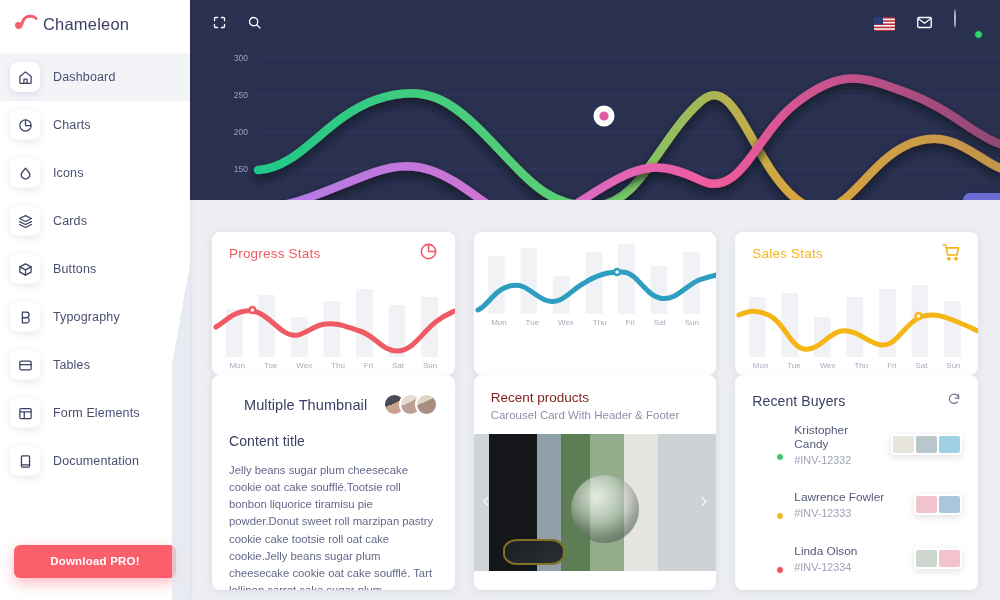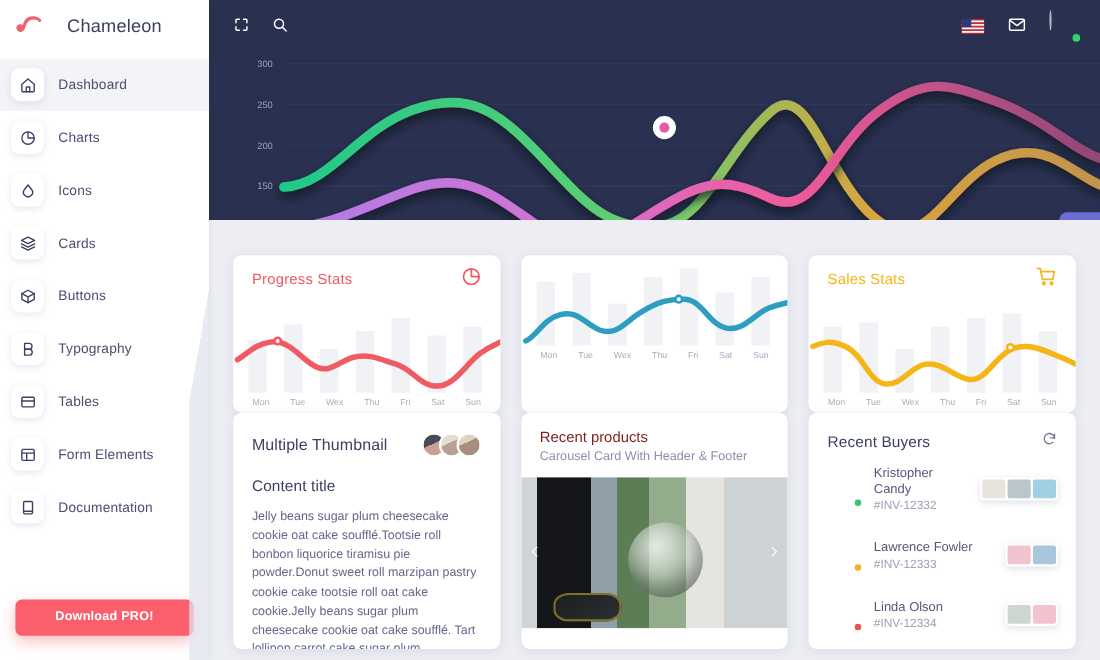--- a/index.html
+++ b/index.html
@@ -18,21 +18,21 @@
     background:#ffffff;
     position:relative; z-index:5;
     display:flex; flex-direction:column;
     box-shadow:1px 0 4px rgba(40,45,80,.07);
   }
   .sidebar::after{
     content:""; position:absolute; right:0; top:0; bottom:0; width:18px;
     background:linear-gradient(100deg,transparent 52%,rgba(225,228,238,.75) 52%);
     pointer-events:none;
   }
-  .brand { height:48px; display:flex; align-items:center; padding:0 0 0 14px; gap:21px; }
+  .brand { height:48px; display:flex; align-items:center; padding:0 0 0 14px; gap:3px; }
   .logo { width:26px; height:26px; flex:0 0 26px; position:relative; }
   .brand-name { font-size:16.5px; color:#3b4063; letter-spacing:.2px; }
 
   .nav { margin-top:5px; flex:1 1 auto; }
   .nav-item{
     display:flex; align-items:center; gap:13px;
     height:48px; padding-left:10px;
     cursor:pointer; position:relative;
   }
   .nav-item.active{ background:#f3f4f8; }
@@ -109,21 +109,21 @@
   }
   .stat-title{ font-size:13.5px; letter-spacing:.2px; }
   .stat-body{ position:relative; height:100px; }
   .stat-days{
     position:absolute; left:0; right:0; bottom:5px;
     display:flex; justify-content:space-around;
     font-size:8px; color:#a7abbd; padding:0 8px;
   }
 
   
-  .tn-head{ display:flex; align-items:center; padding:18px 17px 0 17px; gap:8px; }
+  .tn-head{ display:flex; align-items:center; padding:18px 17px 0 32px; gap:8px; }
   .tn-title{ font-size:14.5px; color:#3b4063; letter-spacing:.1px; }
   .tn-avatars{ margin-left:auto; display:flex; }
   .tn-av{
     width:23px; height:23px; border-radius:50%;
     border:2px solid #fff; margin-left:-7px;
   }
   .tn-av:first-child{ margin-left:0; }
   .tn-a1{ background:linear-gradient(155deg,#4a4a55 0 45%,#c8a192 45% 100%); }
   .tn-a2{ background:linear-gradient(155deg,#e3dbd4 0 40%,#b99f94 40% 100%); }
   .tn-a3{ background:linear-gradient(155deg,#dfd3c3 0 38%,#a98d7e 38% 100%); }

